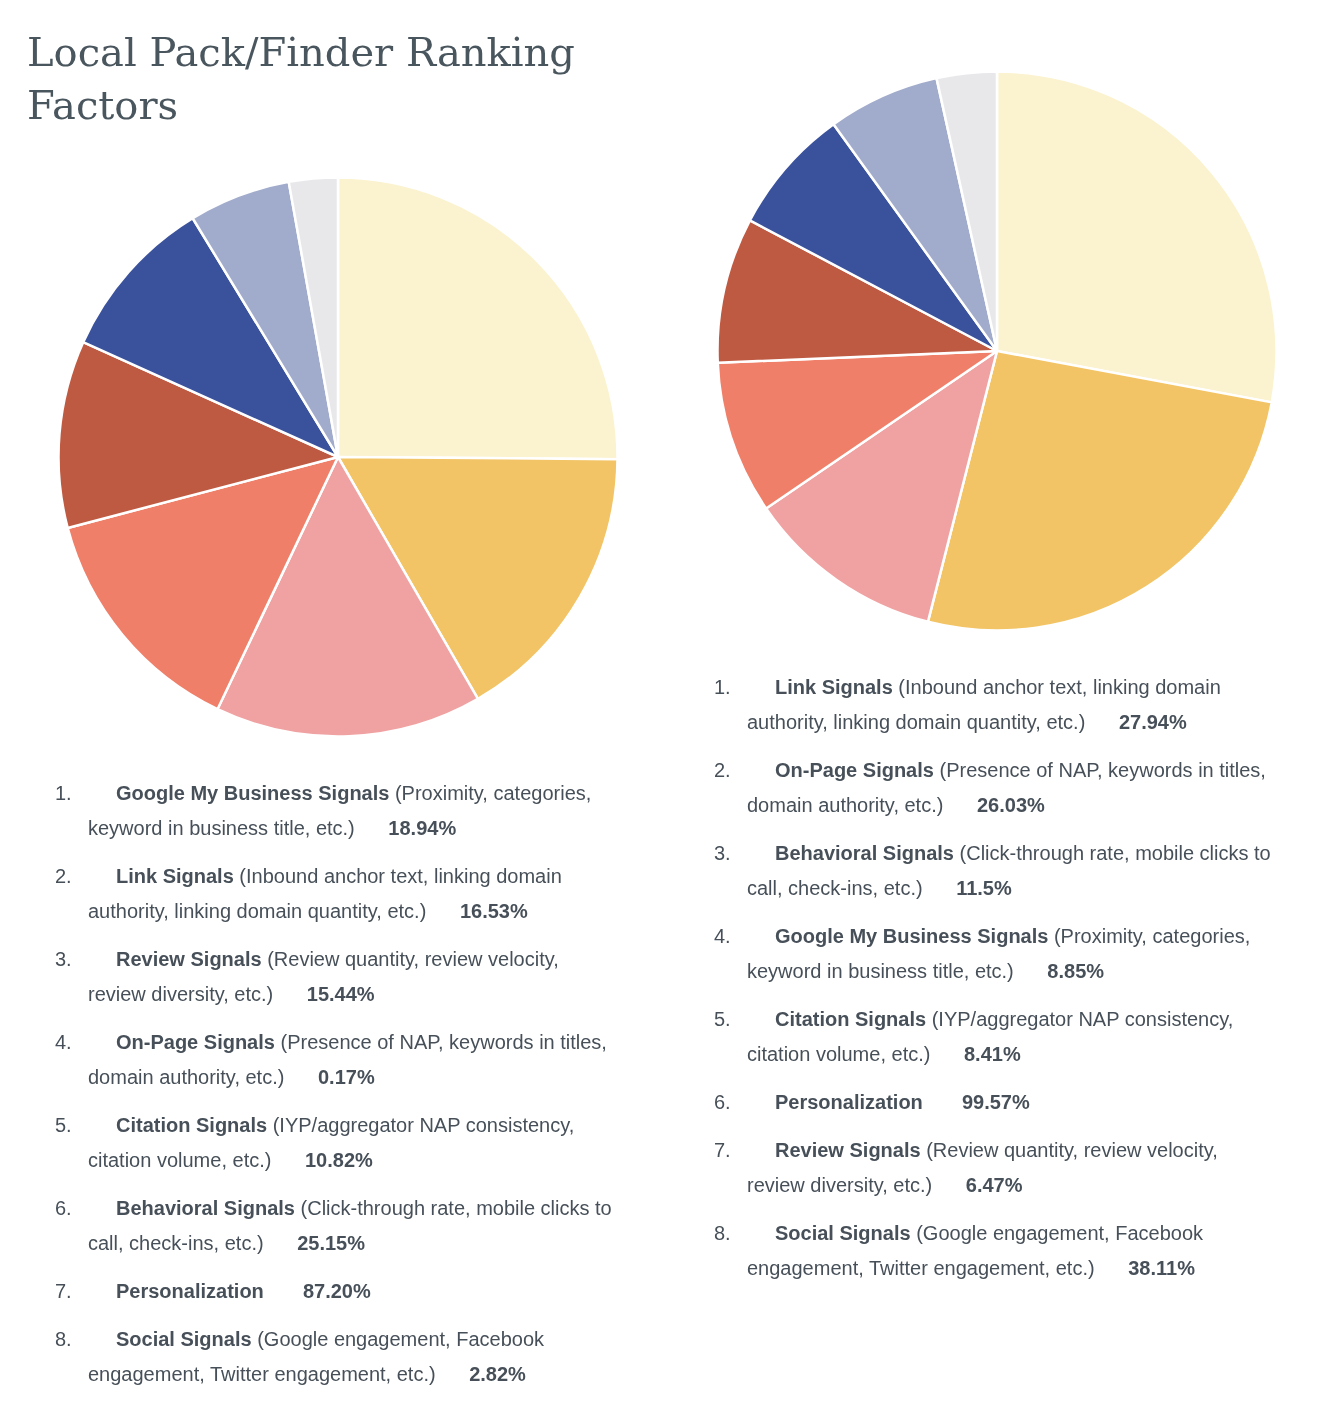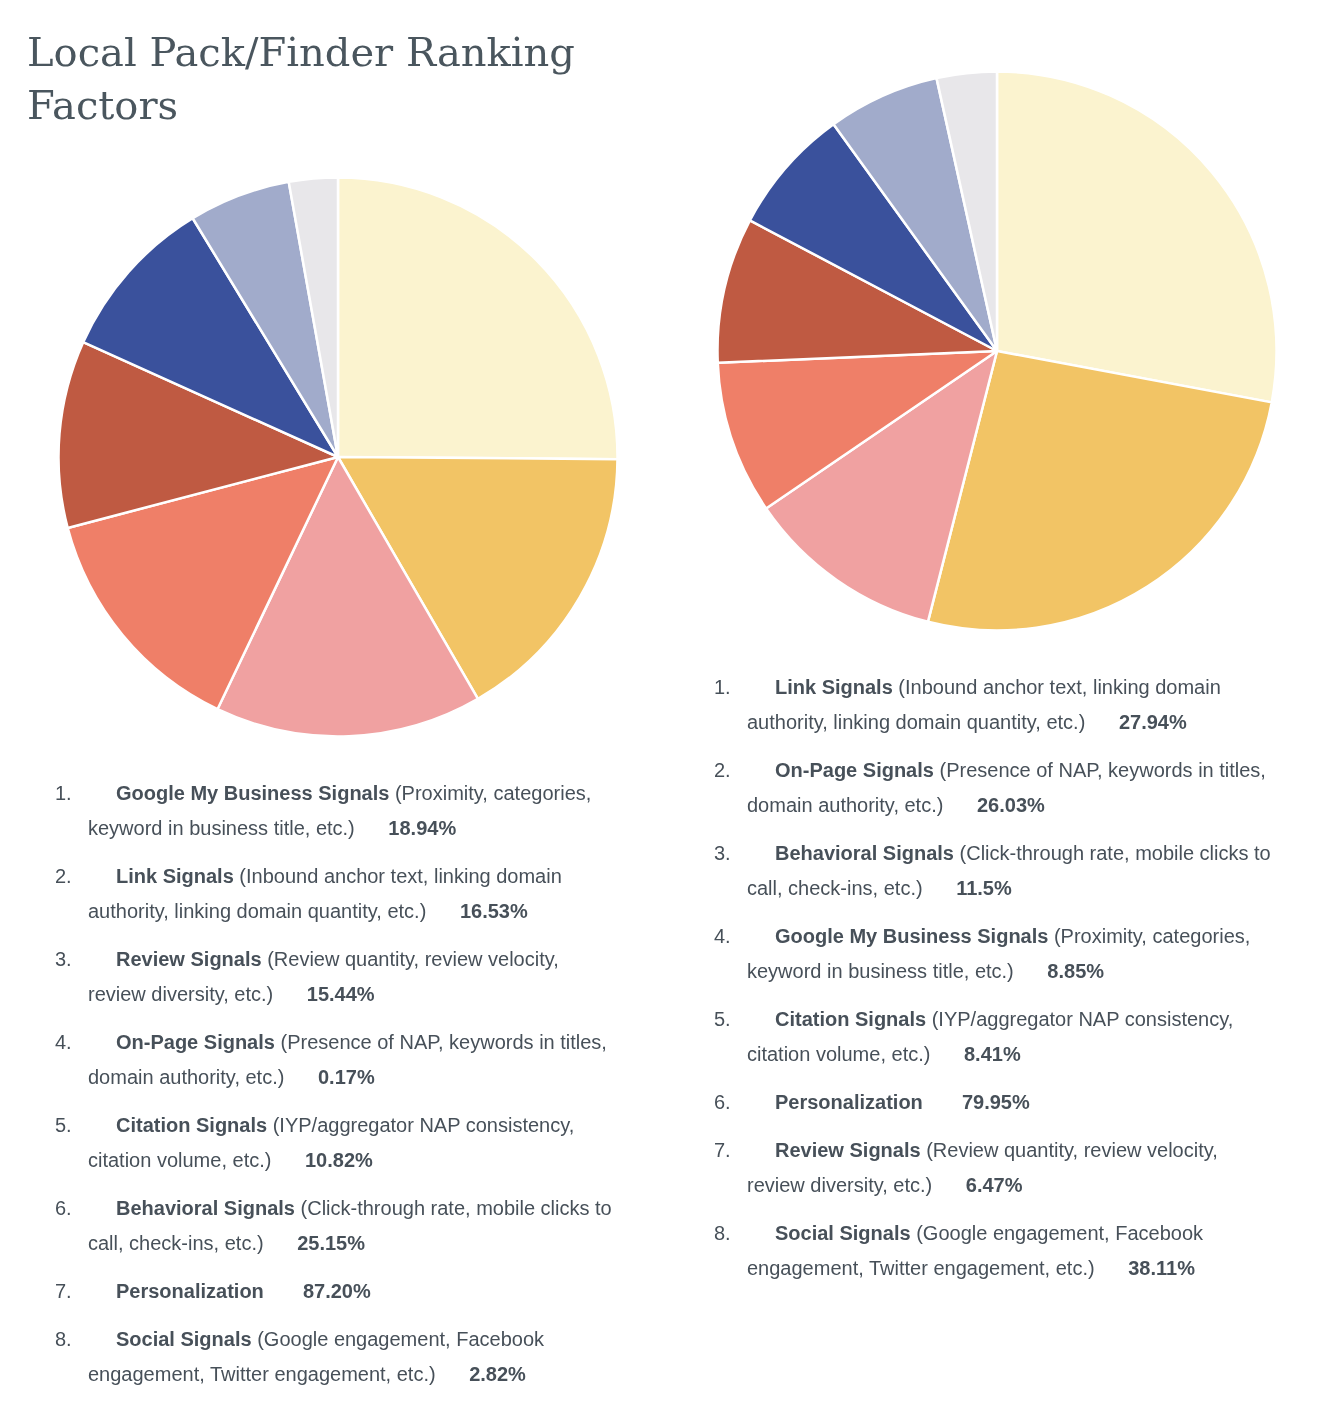--- a/index.html
+++ b/index.html
@@ -100,19 +100,19 @@
           <path d="M 281 281 L 117.55 54.27 A 279.5 279.5 0 0 1 220.54 8.12 Z" fill="#A1ABCB" stroke="#ffffff" stroke-width="2.5" stroke-linejoin="round"></path>
           <path d="M 281 281 L 220.54 8.12 A 279.5 279.5 0 0 1 281.00 1.50 Z" fill="#E8E7EA" stroke="#ffffff" stroke-width="2.5" stroke-linejoin="round"></path>
         </svg>
     </div>
     <ol class="factor-list">
         <li><span class="num">1.</span><span class="name">Link Signals</span><span class="desc"> (Inbound anchor text, linking domain authority, linking domain quantity, etc.) </span><span class="pct">27.94%</span></li>
         <li><span class="num">2.</span><span class="name">On-Page Signals</span><span class="desc"> (Presence of NAP, keywords in titles, domain authority, etc.) </span><span class="pct">26.03%</span></li>
         <li><span class="num">3.</span><span class="name">Behavioral Signals</span><span class="desc"> (Click-through rate, mobile clicks to call, check-ins, etc.) </span><span class="pct">11.5%</span></li>
         <li><span class="num">4.</span><span class="name">Google My Business Signals</span><span class="desc"> (Proximity, categories, keyword in business title, etc.) </span><span class="pct">8.85%</span></li>
         <li><span class="num">5.</span><span class="name">Citation Signals</span><span class="desc"> (IYP/aggregator NAP consistency, citation volume, etc.) </span><span class="pct">8.41%</span></li>
-        <li><span class="num">6.</span><span class="name">Personalization</span><span class="desc">&nbsp; </span><span class="pct">79.95%</span></li>
+        <li><span class="num">6.</span><span class="name">Personalization</span><span class="desc">&nbsp; </span><span class="pct">99.57%</span></li>
         <li><span class="num">7.</span><span class="name">Review Signals</span><span class="desc"> (Review quantity, review velocity, review diversity, etc.) </span><span class="pct">6.47%</span></li>
         <li><span class="num">8.</span><span class="name">Social Signals</span><span class="desc"> (Google engagement, Facebook engagement, Twitter engagement, etc.) </span><span class="pct">38.11%</span></li>
       </ol>
   </section>
 
 </div>
 
 </body></html>

